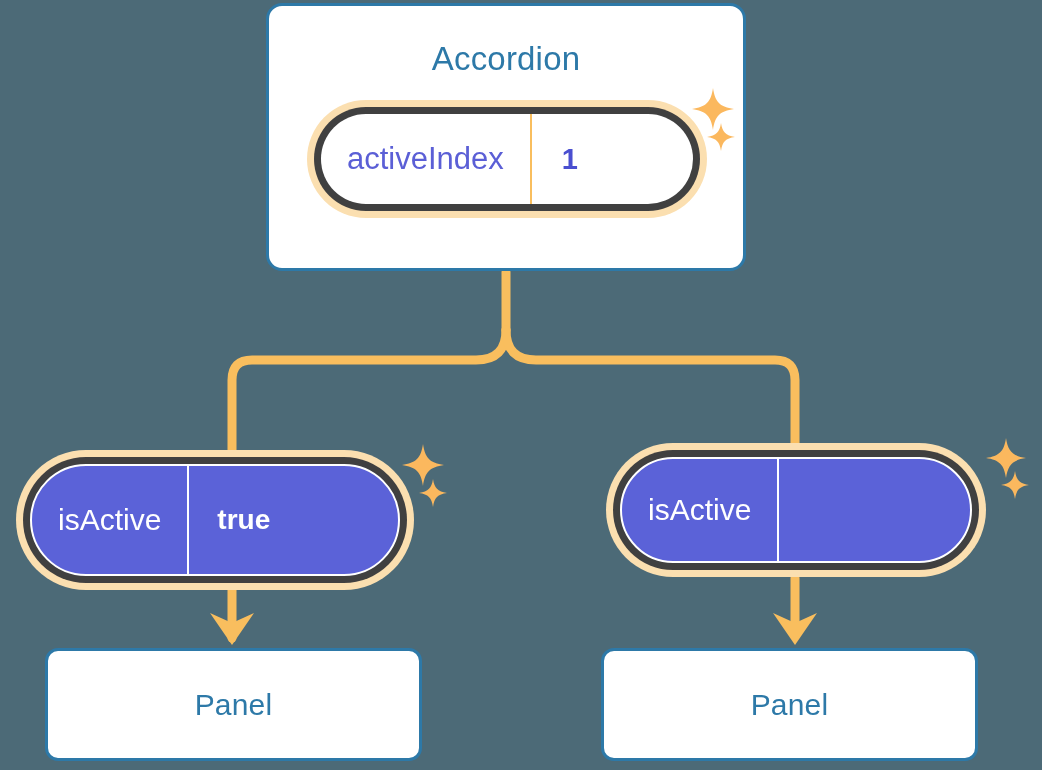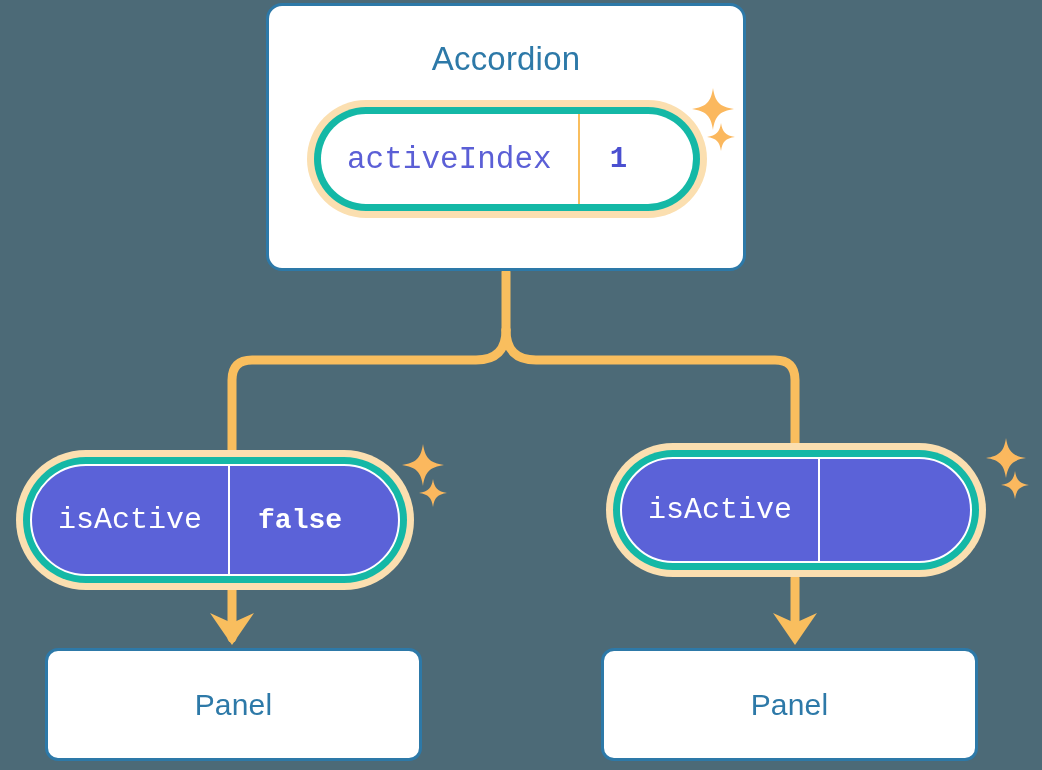--- a/index.html
+++ b/index.html
@@ -71,25 +71,24 @@
   
   .pill-wrap {
     position: absolute;
     box-sizing: border-box;
     background: #fbdfb0;            
     padding: 7px;
     border-radius: 999px;
   }
   .pill-ring {
     box-sizing: border-box;
-    background: #14b8a6;            
+    background: #404040;            
     padding: 7px;
     border-radius: 999px;
     height: 100%;
-    font-family: Liberation Mono, monospace;
   }
   .pill-body {
     box-sizing: border-box;
     height: 100%;
     border-radius: 999px;
     display: flex;
     align-items: stretch;
     overflow: hidden;
   }
   .pill-cell {
@@ -189,21 +188,21 @@
     <path d="M23 2 C25 16 30 21 44 23 C30 25 25 30 23 44 C21 30 16 25 2 23 C16 21 21 16 23 2 Z" fill="#fbb85e"></path>
   </svg>
   <svg class="sparkle" style="left:706px; top:122px;" width="30" height="30" viewBox="0 0 30 30">
     <path d="M15 1 C16.4 10 19.6 13.6 29 15 C19.6 16.4 16.4 19.6 15 29 C13.6 19.6 10.4 16.4 1 15 C10.4 13.6 13.6 10 15 1 Z" fill="#fbb85e"></path>
   </svg>
 
   <div id="pill-is-active-left" class="pill-wrap pill-solid">
     <div class="pill-ring">
       <div class="pill-body">
         <div class="pill-cell pill-key">isActive</div>
-        <div class="pill-cell pill-val">false</div>
+        <div class="pill-cell pill-val">true</div>
       </div>
     </div>
   </div>
 
   <svg class="sparkle" style="left:400px; top:442px;" width="46" height="46" viewBox="0 0 46 46">
     <path d="M23 2 C25 16 30 21 44 23 C30 25 25 30 23 44 C21 30 16 25 2 23 C16 21 21 16 23 2 Z" fill="#fbb85e"></path>
   </svg>
   <svg class="sparkle" style="left:418px; top:478px;" width="30" height="30" viewBox="0 0 30 30">
     <path d="M15 1 C16.4 10 19.6 13.6 29 15 C19.6 16.4 16.4 19.6 15 29 C13.6 19.6 10.4 16.4 1 15 C10.4 13.6 13.6 10 15 1 Z" fill="#fbb85e"></path>
   </svg>

